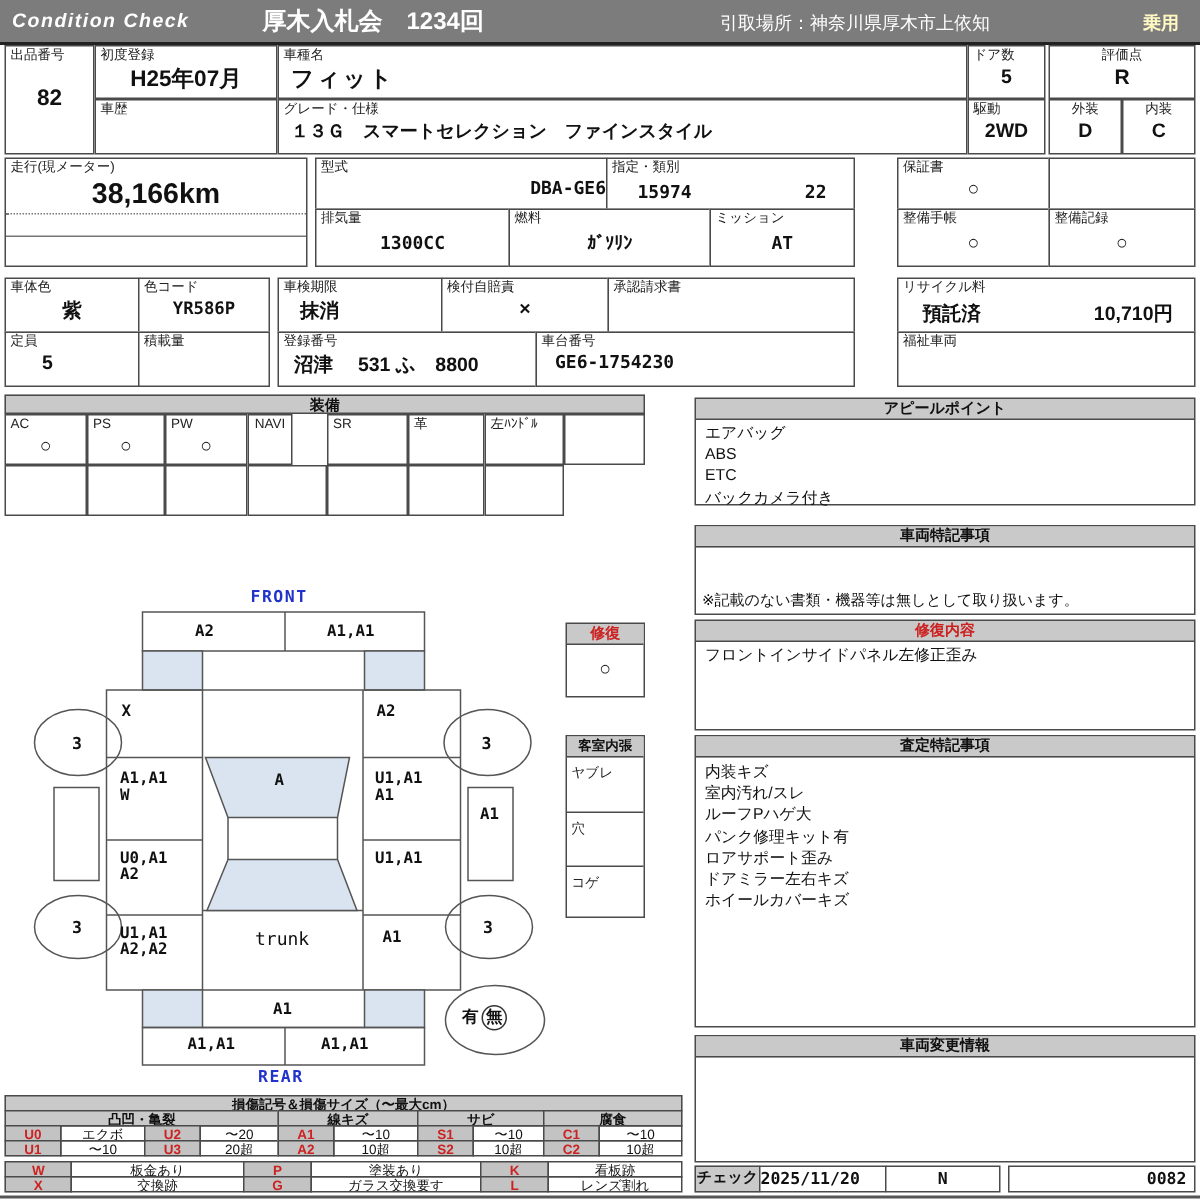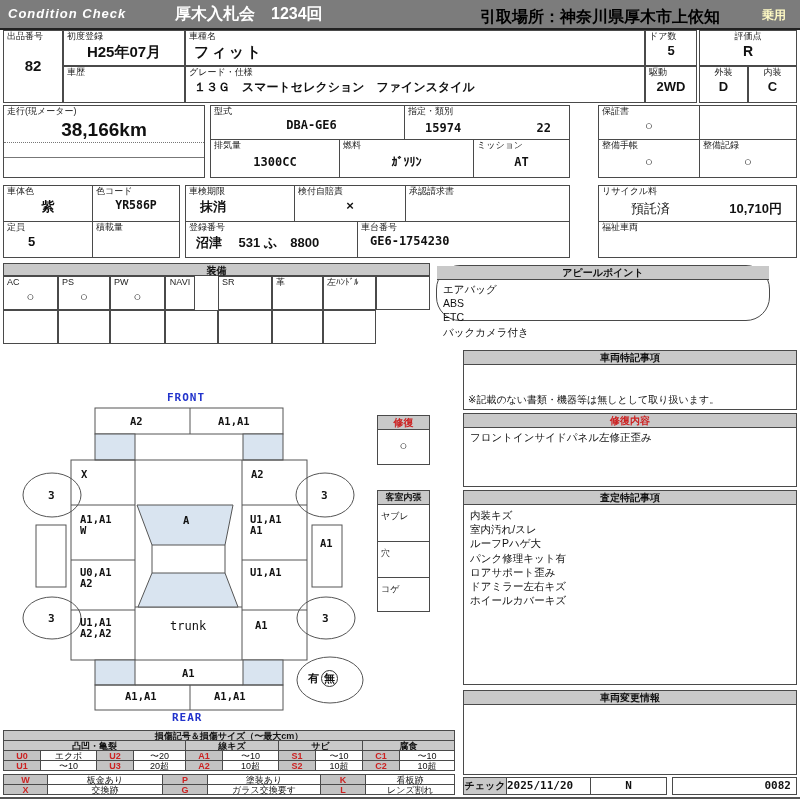--- a/index.html
+++ b/index.html
@@ -23,21 +23,21 @@
   .circ{font-size:13px;font-weight:bold;text-align:center;}
 </style>
 </head>
 <body>
 
 <div id="page">
 
   <div class="abs" style="left:0;top:0;width:800px;height:28px;background:#7c7c7c;border-bottom:2px solid #222;">
     <span class="abs" style="left:8px;top:6px;color:#fff;font-weight:bold;font-style:italic;font-size:13px;letter-spacing:1px;">Condition  Check</span>
     <span class="abs" style="left:175px;top:4px;color:#fff;font-weight:bold;font-size:16px;">厚木入札会　1234回</span>
-    <span class="abs" style="left:480px;top:7px;color:#000000;font-weight:bold;font-size:16px;">引取場所：神奈川県厚木市上依知</span>
+    <span class="abs" style="left:480px;top:7px;color:#ffffff;font-weight:normal;font-size:12px;">引取場所：神奈川県厚木市上依知</span>
     <span class="abs" style="left:762px;top:7px;color:#fef9c3;font-weight:bold;font-size:12px;">乗用</span>
   </div>
 
   <div class="bx" style="left:3px;top:30px;width:60px;height:73px;">
     <div class="lbl">出品番号</div>
     <div class="val" style="font-size:15px;margin-top:14px;">82</div>
   </div>
   <div class="bx" style="left:63px;top:30px;width:122px;height:36px;">
 
     <div class="lbl">初度登録</div>
@@ -76,21 +76,21 @@
   </div>
 
   <div class="bx" style="left:3px;top:105px;width:202px;height:73px;">
     <div class="lbl">走行(現メーター)</div>
     <div class="val" style="font-size:19px;margin-top:1px;">38,166km</div>
     <div class="abs" style="left:0;top:36px;width:100%;border-top:1px dotted #777;"></div>
     <div class="abs" style="left:0;top:51px;width:100%;border-top:1px solid #777;"></div>
   </div>
   <div class="bx" style="left:210px;top:105px;width:195px;height:35px;">
     <div class="lbl">型式</div>
-    <div class="val code" style="text-align:center;padding-left:8px;font-size:12px;">DBA-GE6</div>
+    <div class="val code" style="text-align:right;padding-left:8px;font-size:12px;">DBA-GE6</div>
   </div>
   <div class="bx" style="left:404px;top:105px;width:166px;height:35px;">
     <div class="lbl">指定・類別</div>
     <span class="abs code" style="left:20px;top:15px;font-size:12px;">15974</span>
     <span class="abs code" style="right:18px;top:15px;font-size:12px;">22</span>
   </div>
   <div class="bx" style="left:210px;top:139px;width:130px;height:39px;">
     <div class="lbl">排気量</div>
     <div class="val code" style="font-size:12px;margin-top:3px;">1300CC</div>
   </div>
@@ -145,21 +145,21 @@
   <div class="bx" style="left:185px;top:221px;width:173px;height:37px;">
     <div class="lbl">登録番号</div>
     <div class="val" style="text-align:left;padding-left:10px;font-size:13px;">沼津　 531 ふ　8800</div>
   </div>
   <div class="bx" style="left:357px;top:221px;width:213px;height:37px;">
     <div class="lbl">車台番号</div>
     <div class="val code" style="text-align:left;padding-left:12px;font-size:12px;">GE6-1754230</div>
   </div>
   <div class="bx" style="left:598px;top:185px;width:199px;height:37px;">
     <div class="lbl">リサイクル料</div>
-    <span class="abs" style="left:16px;top:14px;font-weight:normal;font-size:13px;margin-left:16px;">預託済</span>
+    <span class="abs" style="left:16px;top:14px;font-weight:bold;font-size:13px;">預託済</span>
     <span class="abs" style="right:14px;top:14px;font-weight:bold;font-size:13px;">10,710円</span>
   </div>
   <div class="bx" style="left:598px;top:221px;width:199px;height:37px;">
     <div class="lbl">福祉車両</div>
   </div>
 
   <div class="bx" style="left:3px;top:263px;width:427px;height:82px;border:none;">
     <div class="ghead abs" style="left:0;top:0;width:427px;border:1px solid #4a4a4a;box-sizing:border-box;">装備</div>
 
     <div class="bx" style="left:0px;top:13px;width:55px;height:34px;">
@@ -196,21 +196,21 @@
 
     <div class="bx" style="left:0px;top:47px;width:55px;height:34px;"></div>
     <div class="bx" style="left:55px;top:47px;width:52px;height:34px;"></div>
     <div class="bx" style="left:107px;top:47px;width:55px;height:34px;"></div>
     <div class="bx" style="left:162px;top:47px;width:53px;height:34px;"></div>
     <div class="bx" style="left:215px;top:47px;width:54px;height:34px;"></div>
     <div class="bx" style="left:269px;top:47px;width:51px;height:34px;"></div>
     <div class="bx" style="left:320px;top:47px;width:53px;height:34px;"></div>
   </div>
 
-  <div class="bx" style="left:436px;top:265px;width:334px;height:56px;border-radius:24px;">
+  <div class="bx" style="left:463px;top:265px;width:334px;height:72px;">
     <div class="ghead">アピールポイント</div>
     <div style="padding:2px 6px;">
       <div class="item">エアバッグ</div>
       <div class="item">ABS</div>
       <div class="item">ETC</div>
       <div class="item">バックカメラ付き</div>
     </div>
   </div>
 
   <div class="bx" style="left:463px;top:350px;width:334px;height:60px;">

